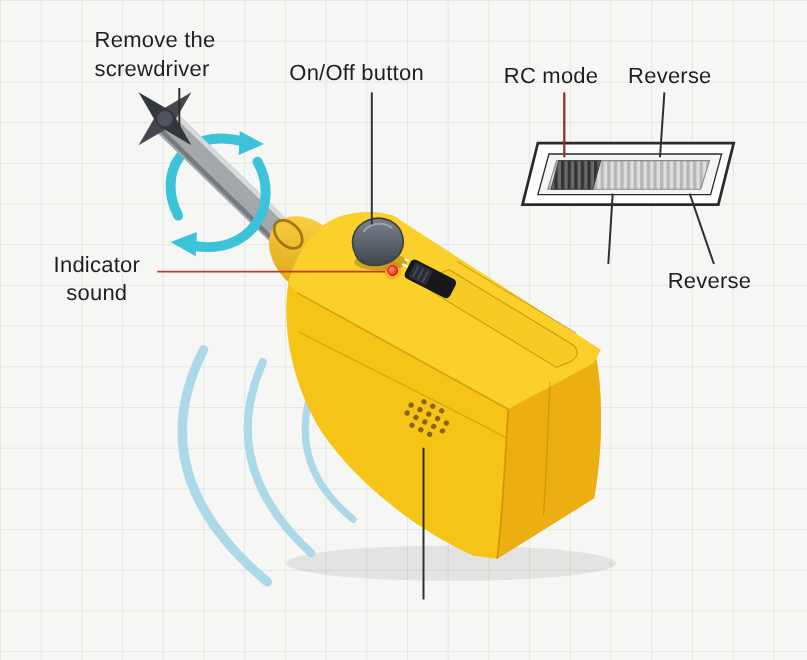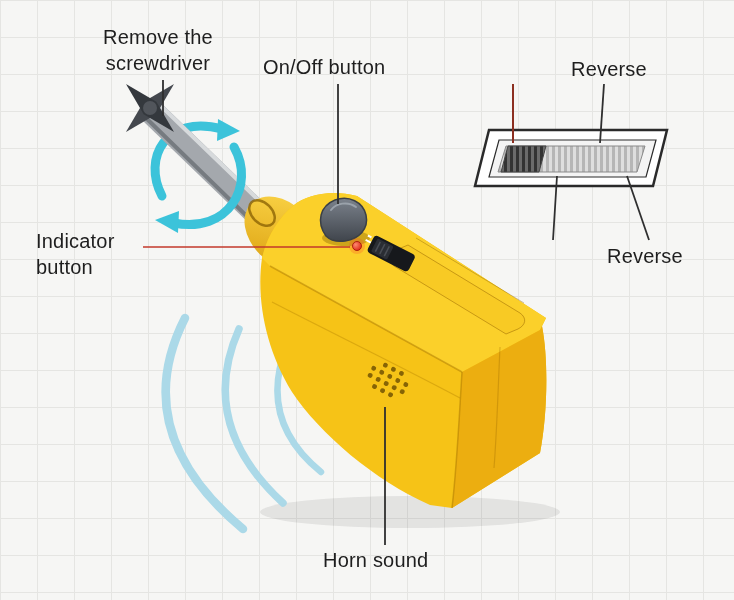--- a/index.html
+++ b/index.html
@@ -9,21 +9,21 @@
     background-color:#f6f6f4;
     background-image:
       linear-gradient(#e5e5e2 1px, transparent 1px),
       linear-gradient(90deg,#e5e5e2 1px, transparent 1px);
     background-size:37px 37px;
   }
   .stage{position:absolute;inset:0;width:734px;height:600px;}
   svg.canvas{position:absolute;left:0;top:0;}
   .label{
     position:absolute;font-size:20px;color:#1e1e1e;line-height:1.32;
-    letter-spacing:.2px;white-space:normal;
+    letter-spacing:.2px;white-space:normal;text-align:center;
   }
 </style>
 </head>
 <body>
 
 <div class="stage">
 
   <svg class="canvas" width="734" height="600" viewBox="0 0 734 600">
     <defs>
       <linearGradient id="collarGrad" x1="0" y1="0" x2="1" y2="1">
@@ -153,26 +153,26 @@
       <line x1="338" y1="84" x2="338" y2="204" stroke="#2f2f2f" stroke-width="1.8"></line>
       <line x1="513" y1="84" x2="513" y2="143" stroke="#8c2f20" stroke-width="2"></line>
       <line x1="604" y1="84" x2="600" y2="143" stroke="#2f2f2f" stroke-width="1.8"></line>
       <line x1="553" y1="240" x2="557" y2="176" stroke="#2f2f2f" stroke-width="1.8"></line>
       <line x1="649" y1="240" x2="627" y2="176" stroke="#2f2f2f" stroke-width="1.8"></line>
       <line x1="143" y1="247" x2="350" y2="247" stroke="#c3392b" stroke-width="1.6"></line>
       <line x1="385" y1="545" x2="385" y2="407" stroke="#2f2f2f" stroke-width="1.8"></line>
     </g>
   </svg>
 
-  <div class="label" style="left:86px;top:24px;width:144px;text-align:center">Remove the screwdriver</div>
+  <div class="label" style="left:86px;top:24px;width:144px;text-align:left">Remove the screwdriver</div>
 
   <div class="label" style="left:263px;top:54px">On/Off button</div>
 
+  <div class="label" style="left:458px;top:56px">RC mode</div>
 
   <div class="label" style="left:571px;top:56px">Reverse</div>
 
 
   <div class="label" style="left:607px;top:243px">Reverse</div>
 
-  <div class="label" style="left:36px;top:228px;width:104px">Indicator button</div>
+  <div class="label" style="left:36px;top:228px;width:104px">Indicator sound</div>
 
-  <div class="label" style="left:323px;top:547px">Horn sound</div>
 </div>
 
 </body></html>

